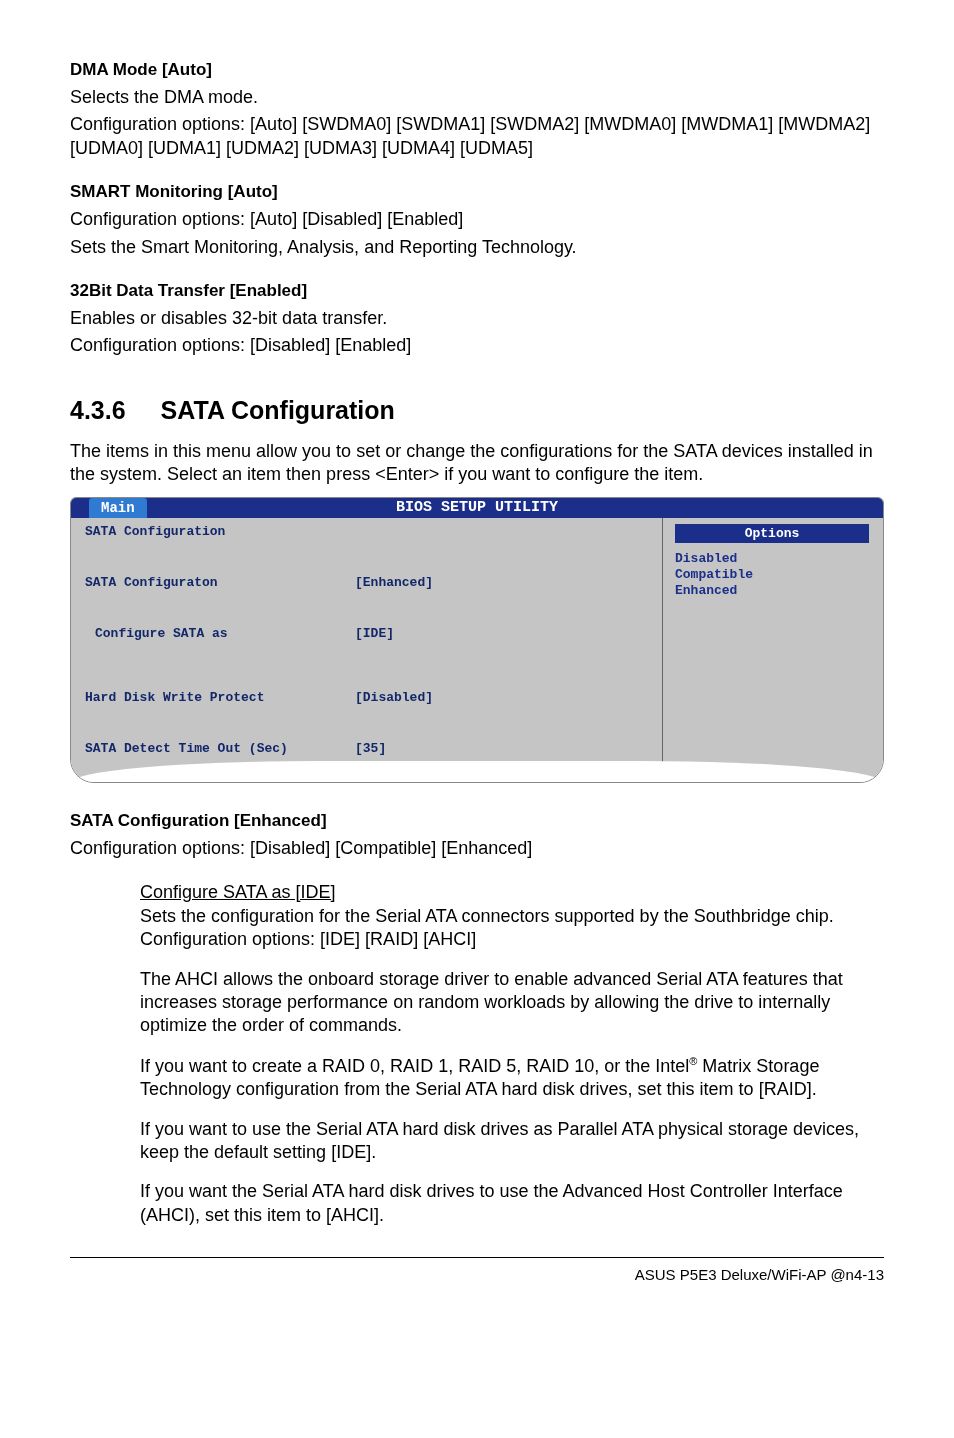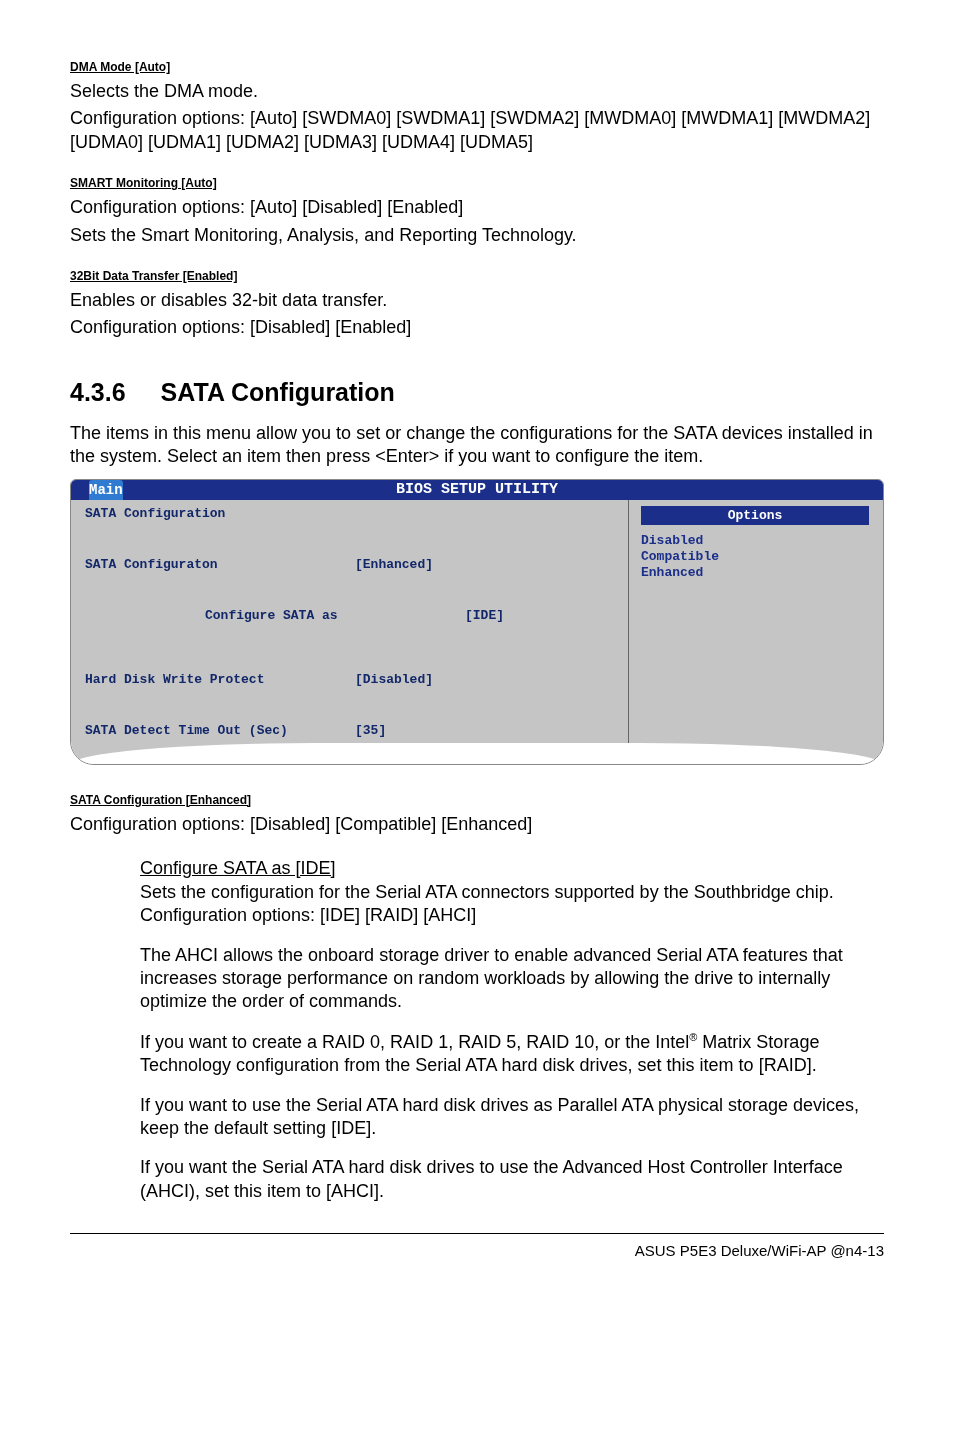--- a/index.html
+++ b/index.html
@@ -8,24 +8,23 @@
       box-sizing: border-box;
     }
     body {
       font-family: Arial, Helvetica, sans-serif;
       color: #000;
       background: #fff;
       padding: 60px 70px 30px 70px;
       width: 954px;
     }
     h2 {
-      font-size: 12px;
+      font-size: 17px;
       font-weight: bold;
       margin-bottom: 6px;
-      text-decoration: underline;
     }
     h1.section-number {
       font-size: 25px;
       font-weight: bold;
       margin-top: 38px;
       margin-bottom: 15px;
     }
     .section-number .num {
       display: inline-block;
       margin-right: 35px;
@@ -61,21 +60,21 @@
     .bios-tab {
       position: absolute;
       left: 18px;
       top: 0;
       background: #2e7bd1;
       border-radius: 3px 3px 0 0;
       color: #fff;
       font-family: "Courier New", monospace;
       font-weight: bold;
       font-size: 14px;
-      padding: 1px 0;
+      padding: 1px 12px;
       height: 20px;
       line-height: 18px;
     }
     .bios-body {
       background: #c5c5c5;
       display: flex;
       padding: 0;
       position: relative;
     }
     .bios-left {
@@ -91,27 +90,26 @@
     }
     .bios-left .row {
       display: flex;
       margin-top: 36px;
     }
     .bios-left .row .label {
       width: 270px;
     }
     .bios-left .indent {
       padding-left: 10px;
-      justify-content: center;
     }
     .bios-left .gap {
       height: 13px;
     }
     .bios-right {
-      width: 255px;
+      width: 221px;
       padding: 6px 14px 10px 12px;
       border-left: 1px solid #666;
       font-family: "Courier New", monospace;
       font-weight: bold;
       font-size: 13px;
     }
     .bios-right .options-header {
       background: #1b2f8a;
       color: #fff;
       text-align: center;

